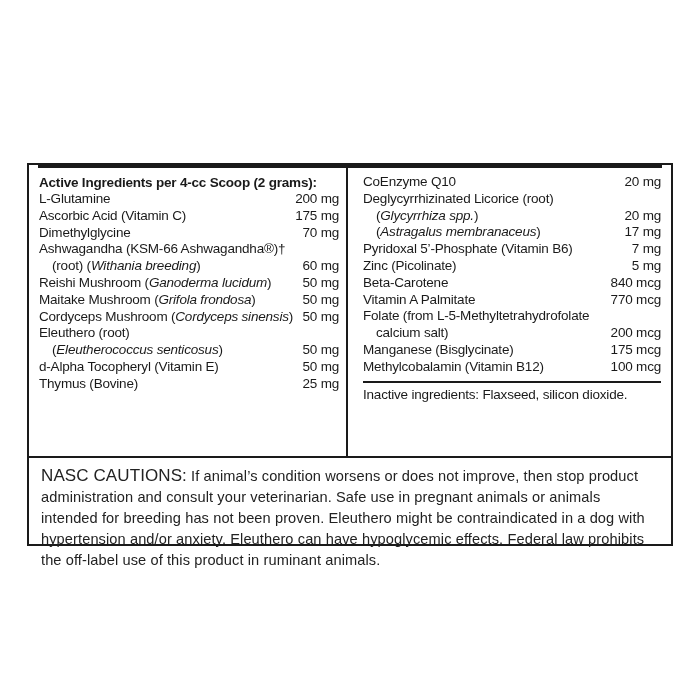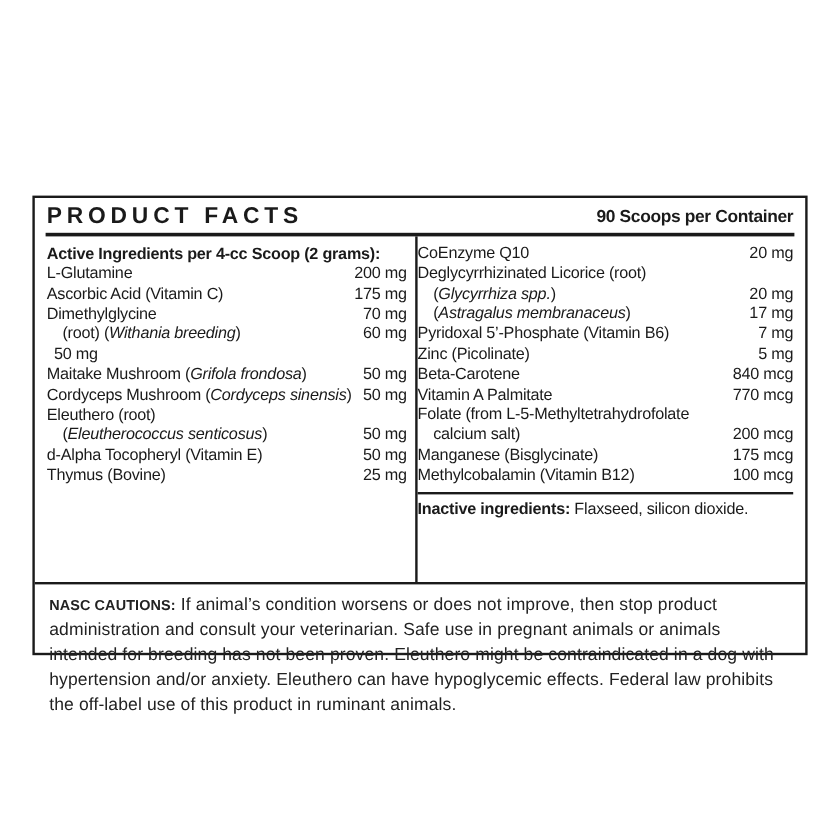--- a/index.html
+++ b/index.html
@@ -62,21 +62,21 @@
   .col-left {
     width: 317px;
     padding: 6px 7px 0 10px;
   }
   .v-divider {
     width: 2px;
     background: #1a1a1a;
   }
   .col-right {
     flex: 1;
-    padding: 6px 10px 0 0;
+    padding: 6px 10px 0 15px;
     display: flex;
     flex-direction: column;
   }
   .col-header {
     font-weight: bold;
     line-height: 17px;
     white-space: nowrap;
   }
   .row {
     display: flex;
@@ -93,74 +93,71 @@
   .inactive-rule {
     height: 2px;
     background: #1a1a1a;
     margin-top: 5px;
   }
   .inactive-line {
     padding-top: 4px;
     line-height: 16.8px;
   }
   .inactive-line b {
-    font-weight: bold;
+    font-weight: normal;
   }
   
   .cautions-rule {
     height: 2px;
     background: #1a1a1a;
   }
   .cautions {
     padding: 7px 12px 0 12px;
     font-size: 14.6px;
     line-height: 21px;
     letter-spacing: 0.1px;
     color: #222222;
   }
   .cautions-label {
-    font-size: 12px;
-    font-weight: bold;
+    font-size: 17px;
   }
 </style>
 </head>
 <body>
 
 <div class="label-box">
 
-  <div class="pf-header">
-    <div class="pf-title">PRODUCT FACTS</div>
-    <div class="pf-servings">90 Scoops per Container</div>
-  </div>
   <div class="header-rule"></div>
 
   <div class="columns">
     <div class="col col-left">
       <div class="col-header">Active Ingredients per 4-cc Scoop (2 grams):</div>
       <div id="left-rows">
           <div class="row">
             <span class="name">L-Glutamine</span>
             <span class="amt">200 mg</span>
           </div>
           <div class="row">
             <span class="name">Ascorbic Acid (Vitamin C)</span>
             <span class="amt">175 mg</span>
           </div>
           <div class="row">
             <span class="name">Dimethylglycine</span>
             <span class="amt">70 mg</span>
           </div>
           <div class="row">
+            <span class="name">Ashwagandha (KSM-66 Ashwagandha®)†</span>
             <span class="amt"></span>
           </div>
           <div class="row">
             <span class="name indent">(root) (<i>Withania breeding</i>)</span>
             <span class="amt">60 mg</span>
           </div>
           <div class="row">
+            <span class="name">Reishi Mushroom (<i>Ganoderma lucidum</i>)</span>
             <span class="amt">50 mg</span>
           </div>
           <div class="row">
             <span class="name">Maitake Mushroom (<i>Grifola frondosa</i>)</span>
             <span class="amt">50 mg</span>
           </div>
           <div class="row">
             <span class="name">Cordyceps Mushroom (<i>Cordyceps sinensis</i>)</span>
             <span class="amt">50 mg</span>
           </div>

